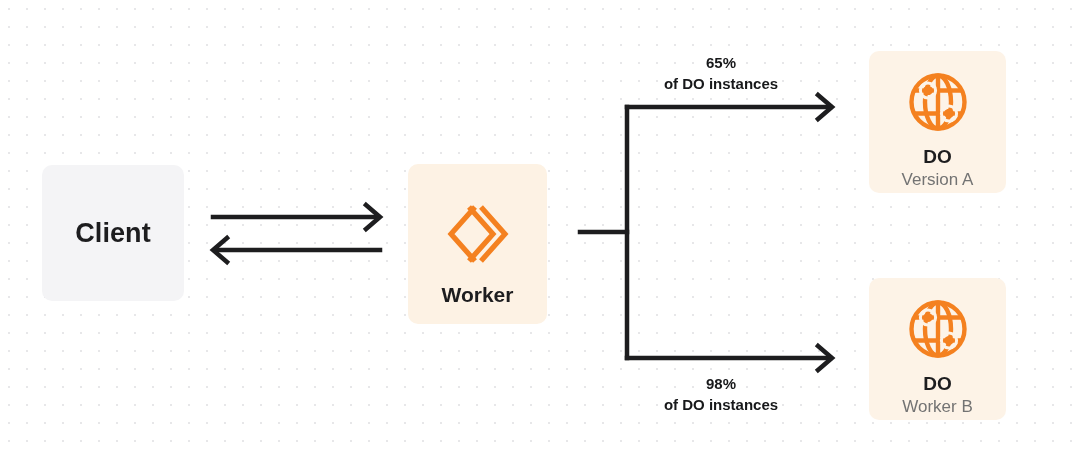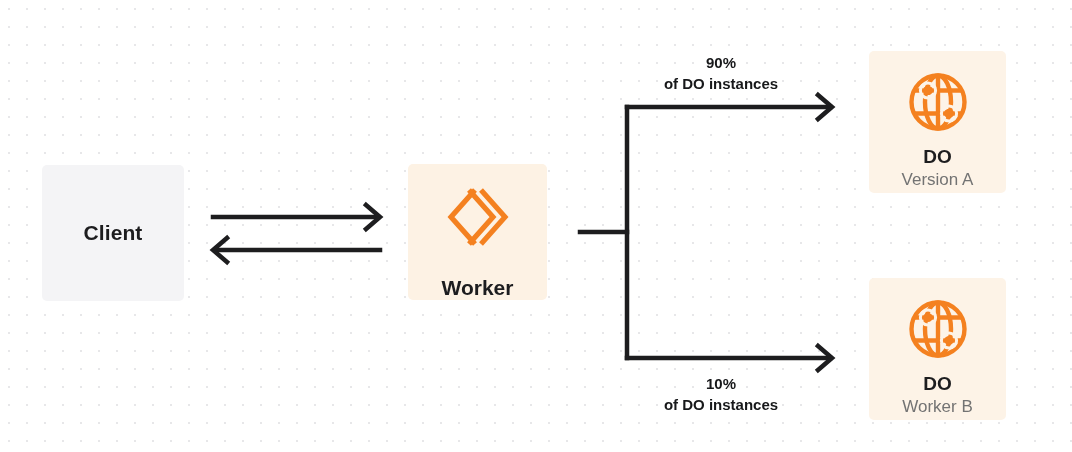--- a/index.html
+++ b/index.html
@@ -21,48 +21,48 @@
     background-color: #ffffff;
     background-image: radial-gradient(circle at 1px 1px, #e7e7e9 1.1px, transparent 1.2px);
     background-size: 18px 18px;
     background-position: 8px 8px;
   }
 
   
   .node {
     position: absolute;
     box-sizing: border-box;
-    border-radius: 5px;
+    border-radius: 10px;
     display: flex;
     flex-direction: column;
     align-items: center;
     justify-content: center;
   }
 
   .node-client {
     left: 42px;
     top: 165px;
     width: 142px;
     height: 136px;
     background: #f4f4f6;
   }
   .node-client .node-title {
-    font-size: 21px;
+    font-size: 27px;
     font-weight: bold;
     color: #1d1d1f;
     letter-spacing: .1px;
   }
 
   .node-worker {
     left: 408px;
     top: 164px;
     width: 139px;
-    height: 136px;
+    height: 160px;
     background: #fdf2e4;
-    justify-content: space-between;
+    justify-content: center;
     padding-top: 22px;
   }
   .node-worker .node-title {
     font-size: 21px;
     font-weight: bold;
     color: #1d1d1f;
     margin-top: 18px;
   }
 
   .node-do {
@@ -202,22 +202,22 @@
         <circle cx="42" cy="42.5" r="7.6" fill="none" stroke="#fdf3e7" stroke-width="3"></circle>
         <circle cx="21" cy="19.5" r="4.6" fill="#f48120"></circle>
         <circle cx="42" cy="42.5" r="4.6" fill="#f48120"></circle>
       </svg>
     </span>
     <div class="node-title">DO</div>
     <div class="node-sub">Worker B</div>
   </div>
 
   <div class="edge-label label-top">
-    <span class="pct">90%</span>
+    <span class="pct">65%</span>
     <span class="sub">of DO instances</span>
   </div>
 
   <div class="edge-label label-bottom">
-    <span class="pct">10%</span>
+    <span class="pct">98%</span>
     <span class="sub">of DO instances</span>
   </div>
 
 </div>
 
 </body></html>

